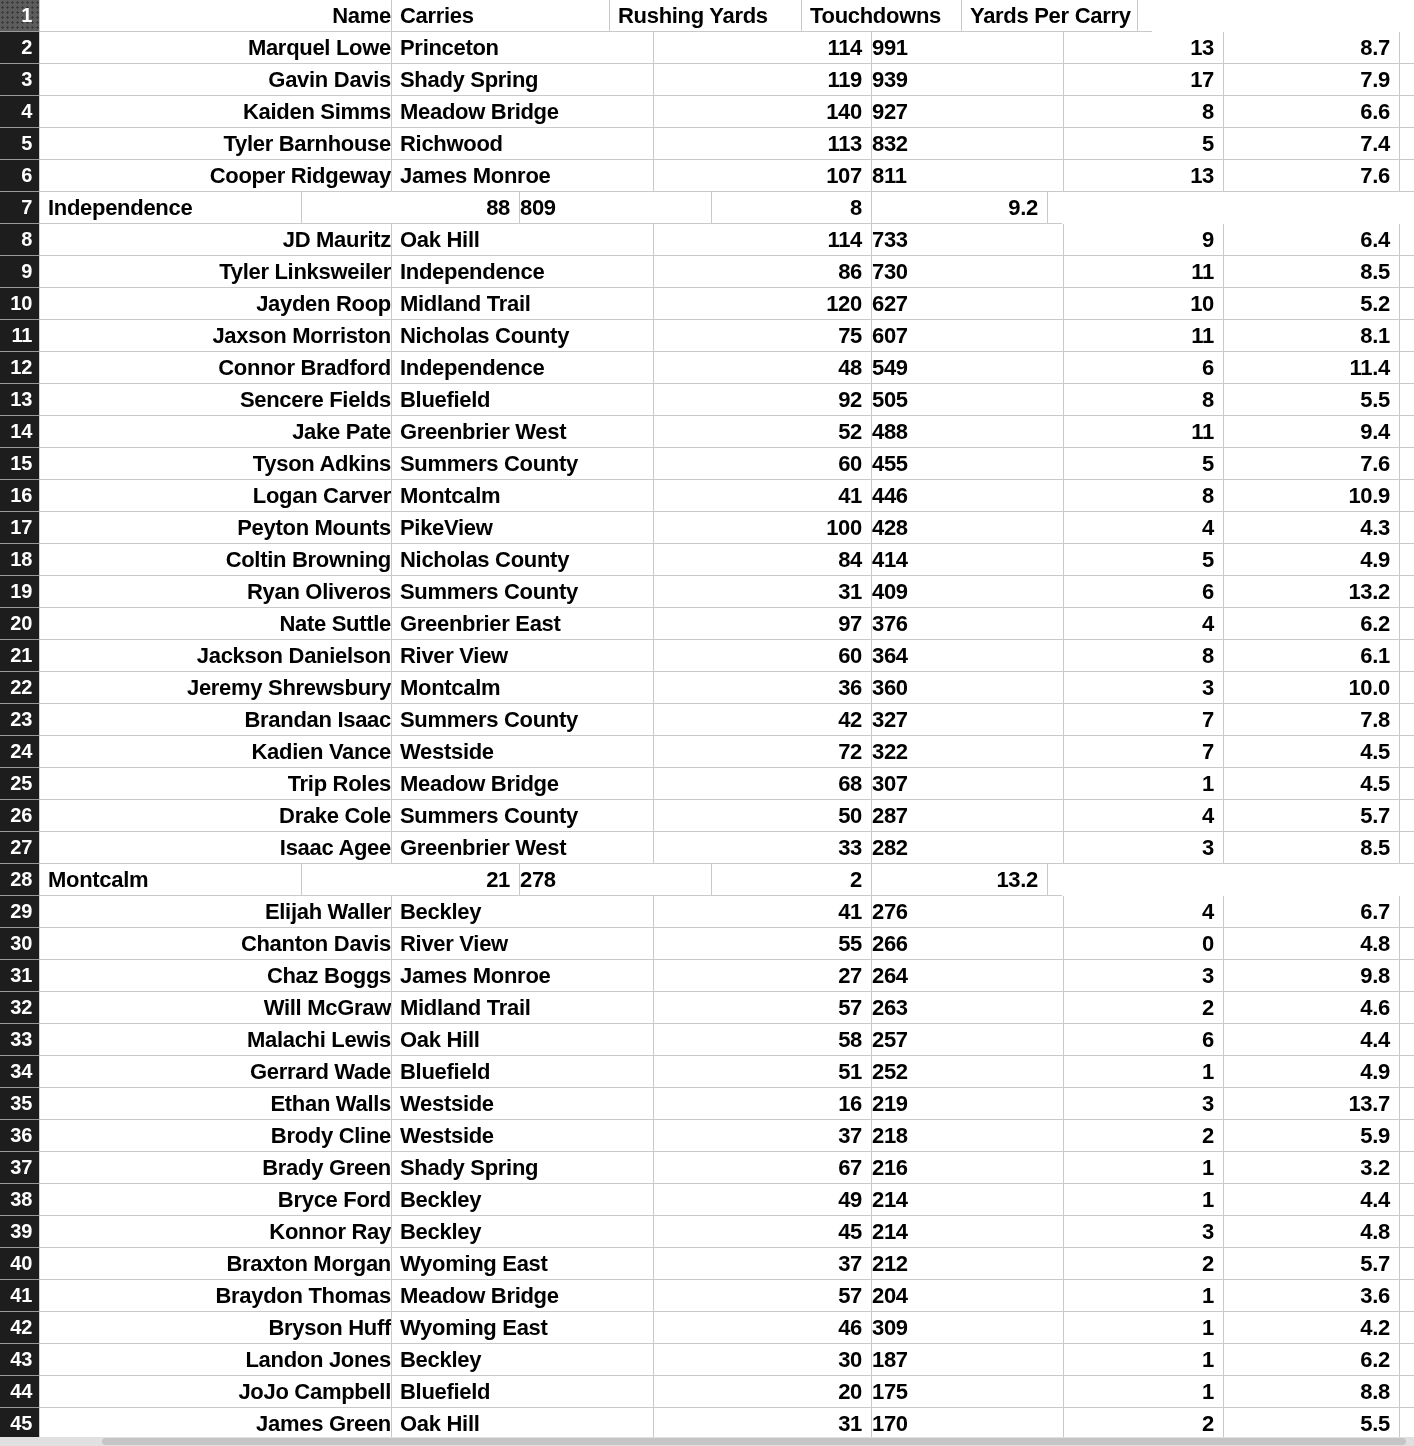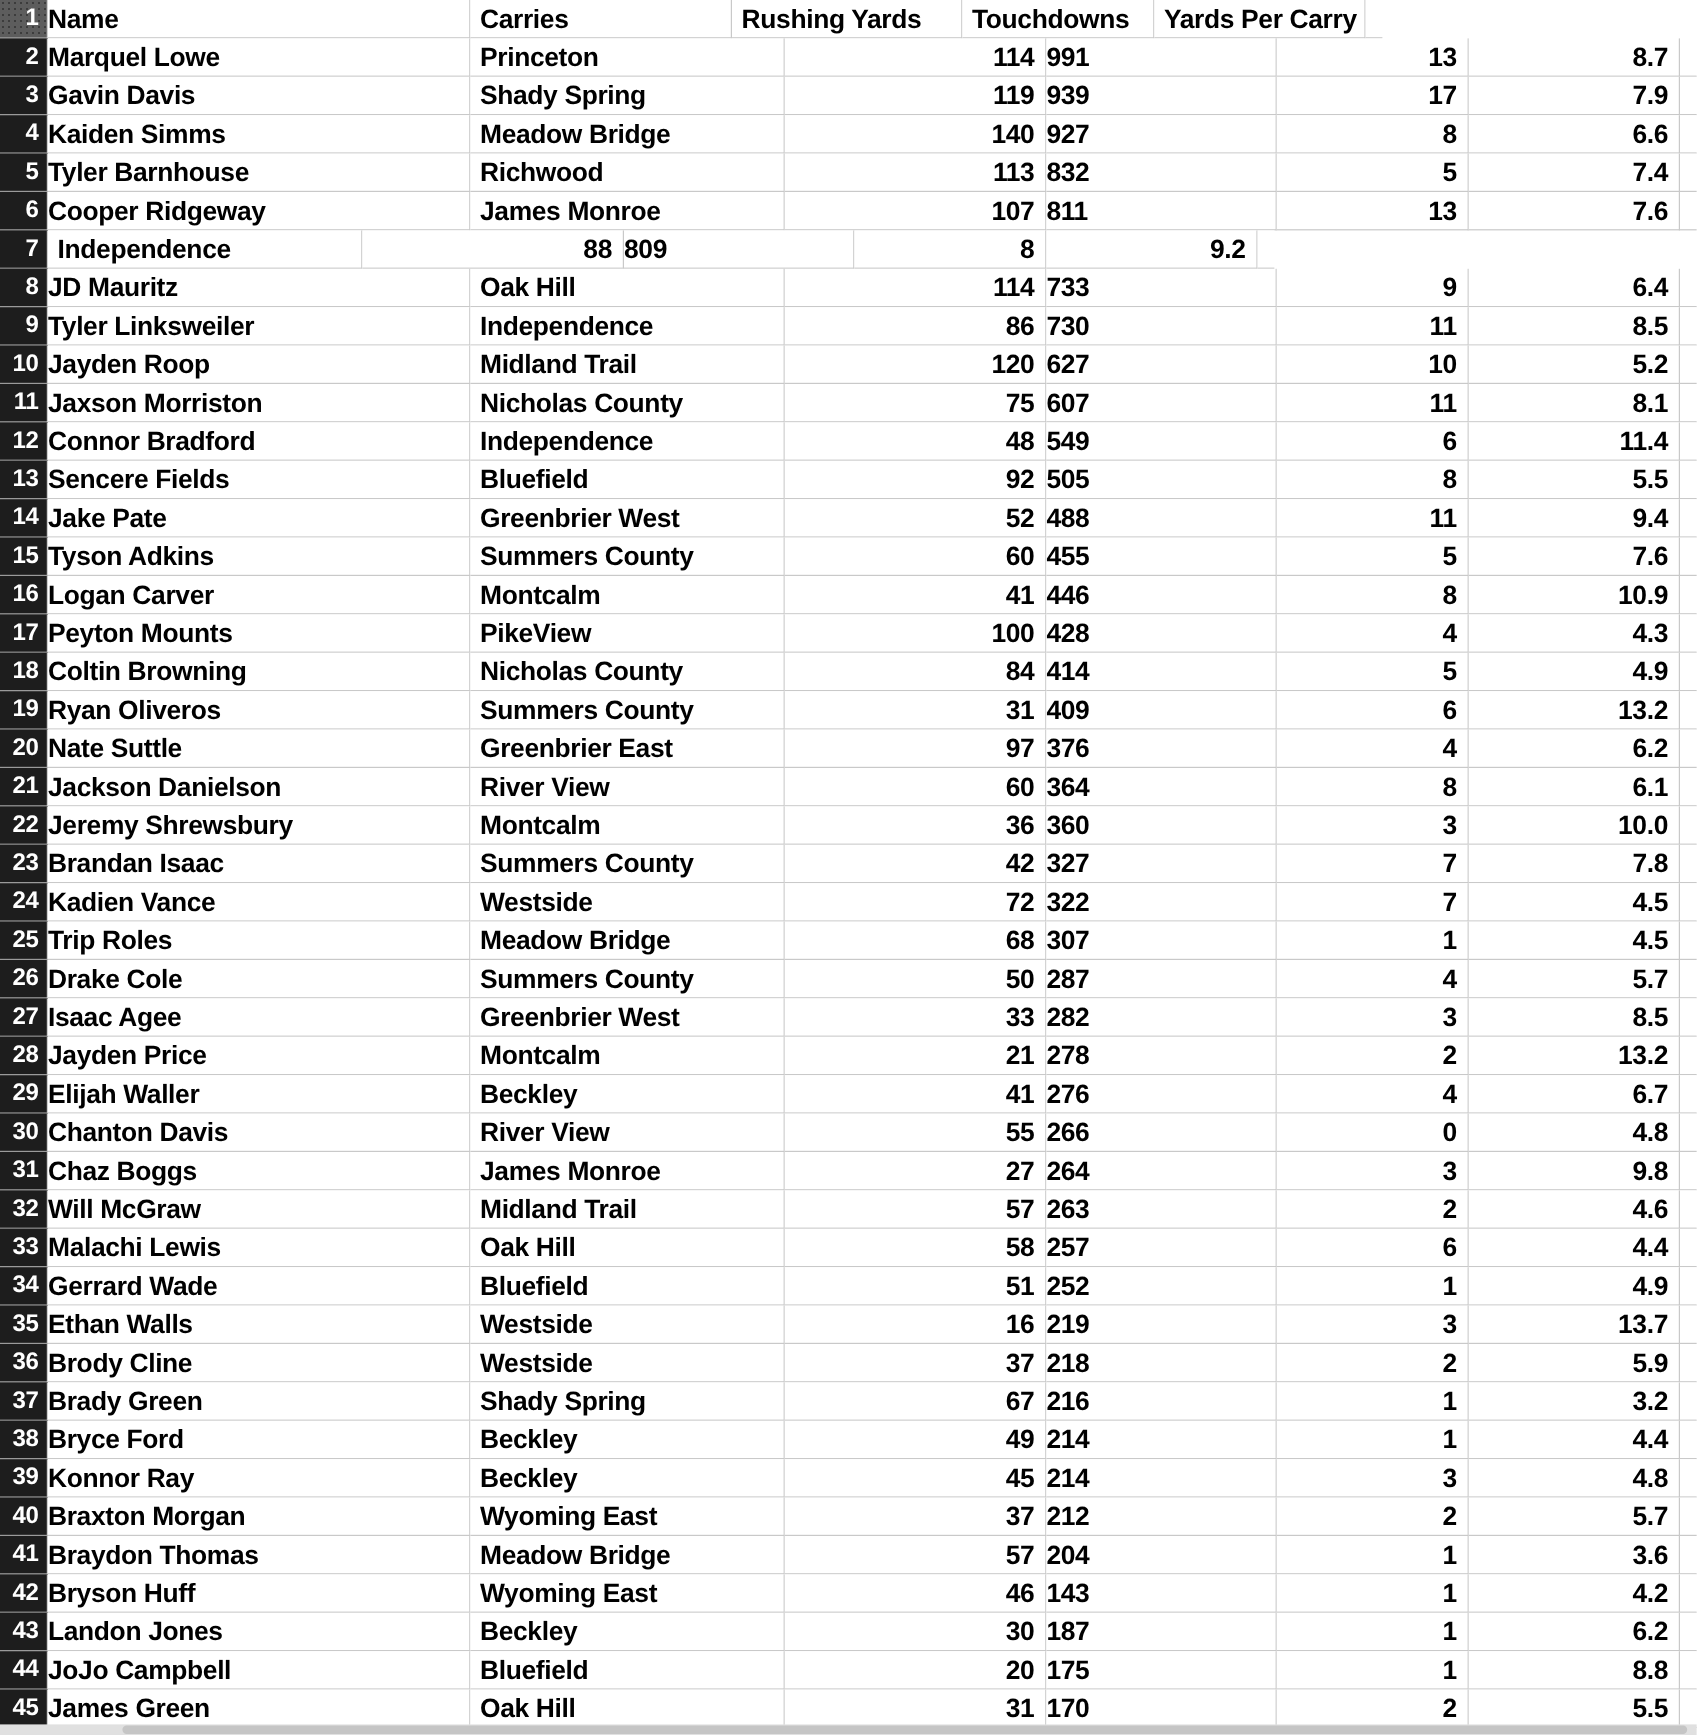--- a/index.html
+++ b/index.html
@@ -15,21 +15,21 @@
     background:#fff;
   }
   .c-num  { width:40px;  background:#1d1d1d; color:#fff; text-align:right;
             padding-right:7px; font-size:20px; border-right:1px solid #cfcfcf;
             border-bottom:1px solid #9a9a9a; }
   .row1 .c-num {
     background-color:#5d5d5d;
     background-image:radial-gradient(#3c3c3c 1px, rgba(0,0,0,0) 1.2px);
     background-size:5px 5px;
   }
-  .c-name   { width:352px; text-align:left;  padding-left:0; }
+  .c-name   { width:352px; text-align:right;  padding-left:0; }
   .c-school { width:262px; text-align:left;  padding-left:8px; }
   .c-carries{ width:218px; text-align:right; padding-right:9px; }
   .c-yards  { width:192px; text-align:left; padding-right:9px; }
   .c-td     { width:160px; text-align:right; padding-right:9px; }
   .c-ypc    { width:176px; text-align:right; padding-right:9px; }
   .c-fill   { width:14px; border-right:none; }
   .row1 .c-carries, .row1 .c-yards, .row1 .c-td, .row1 .c-ypc
           { text-align:left; padding-left:8px; }
   .hscroll-track {
     position:absolute; left:0; bottom:0; width:1414px; height:9px;
@@ -309,21 +309,20 @@
           <div class="cell c-name">Isaac Agee</div>
           <div class="cell c-school">Greenbrier West</div>
           <div class="cell c-carries">33</div>
           <div class="cell c-yards">282</div>
           <div class="cell c-td">3</div>
           <div class="cell c-ypc">8.5</div>
           <div class="cell c-fill"></div>
         </div>
         <div class="row">
           <div class="cell c-num">28</div>
-          <div class="cell c-name">Jayden Price</div>
           <div class="cell c-school">Montcalm</div>
           <div class="cell c-carries">21</div>
           <div class="cell c-yards">278</div>
           <div class="cell c-td">2</div>
           <div class="cell c-ypc">13.2</div>
           <div class="cell c-fill"></div>
         </div>
         <div class="row">
           <div class="cell c-num">29</div>
           <div class="cell c-name">Elijah Waller</div>
@@ -452,21 +451,21 @@
           <div class="cell c-yards">204</div>
           <div class="cell c-td">1</div>
           <div class="cell c-ypc">3.6</div>
           <div class="cell c-fill"></div>
         </div>
         <div class="row">
           <div class="cell c-num">42</div>
           <div class="cell c-name">Bryson Huff</div>
           <div class="cell c-school">Wyoming East</div>
           <div class="cell c-carries">46</div>
-          <div class="cell c-yards">143</div>
+          <div class="cell c-yards">309</div>
           <div class="cell c-td">1</div>
           <div class="cell c-ypc">4.2</div>
           <div class="cell c-fill"></div>
         </div>
         <div class="row">
           <div class="cell c-num">43</div>
           <div class="cell c-name">Landon Jones</div>
           <div class="cell c-school">Beckley</div>
           <div class="cell c-carries">30</div>
           <div class="cell c-yards">187</div>

